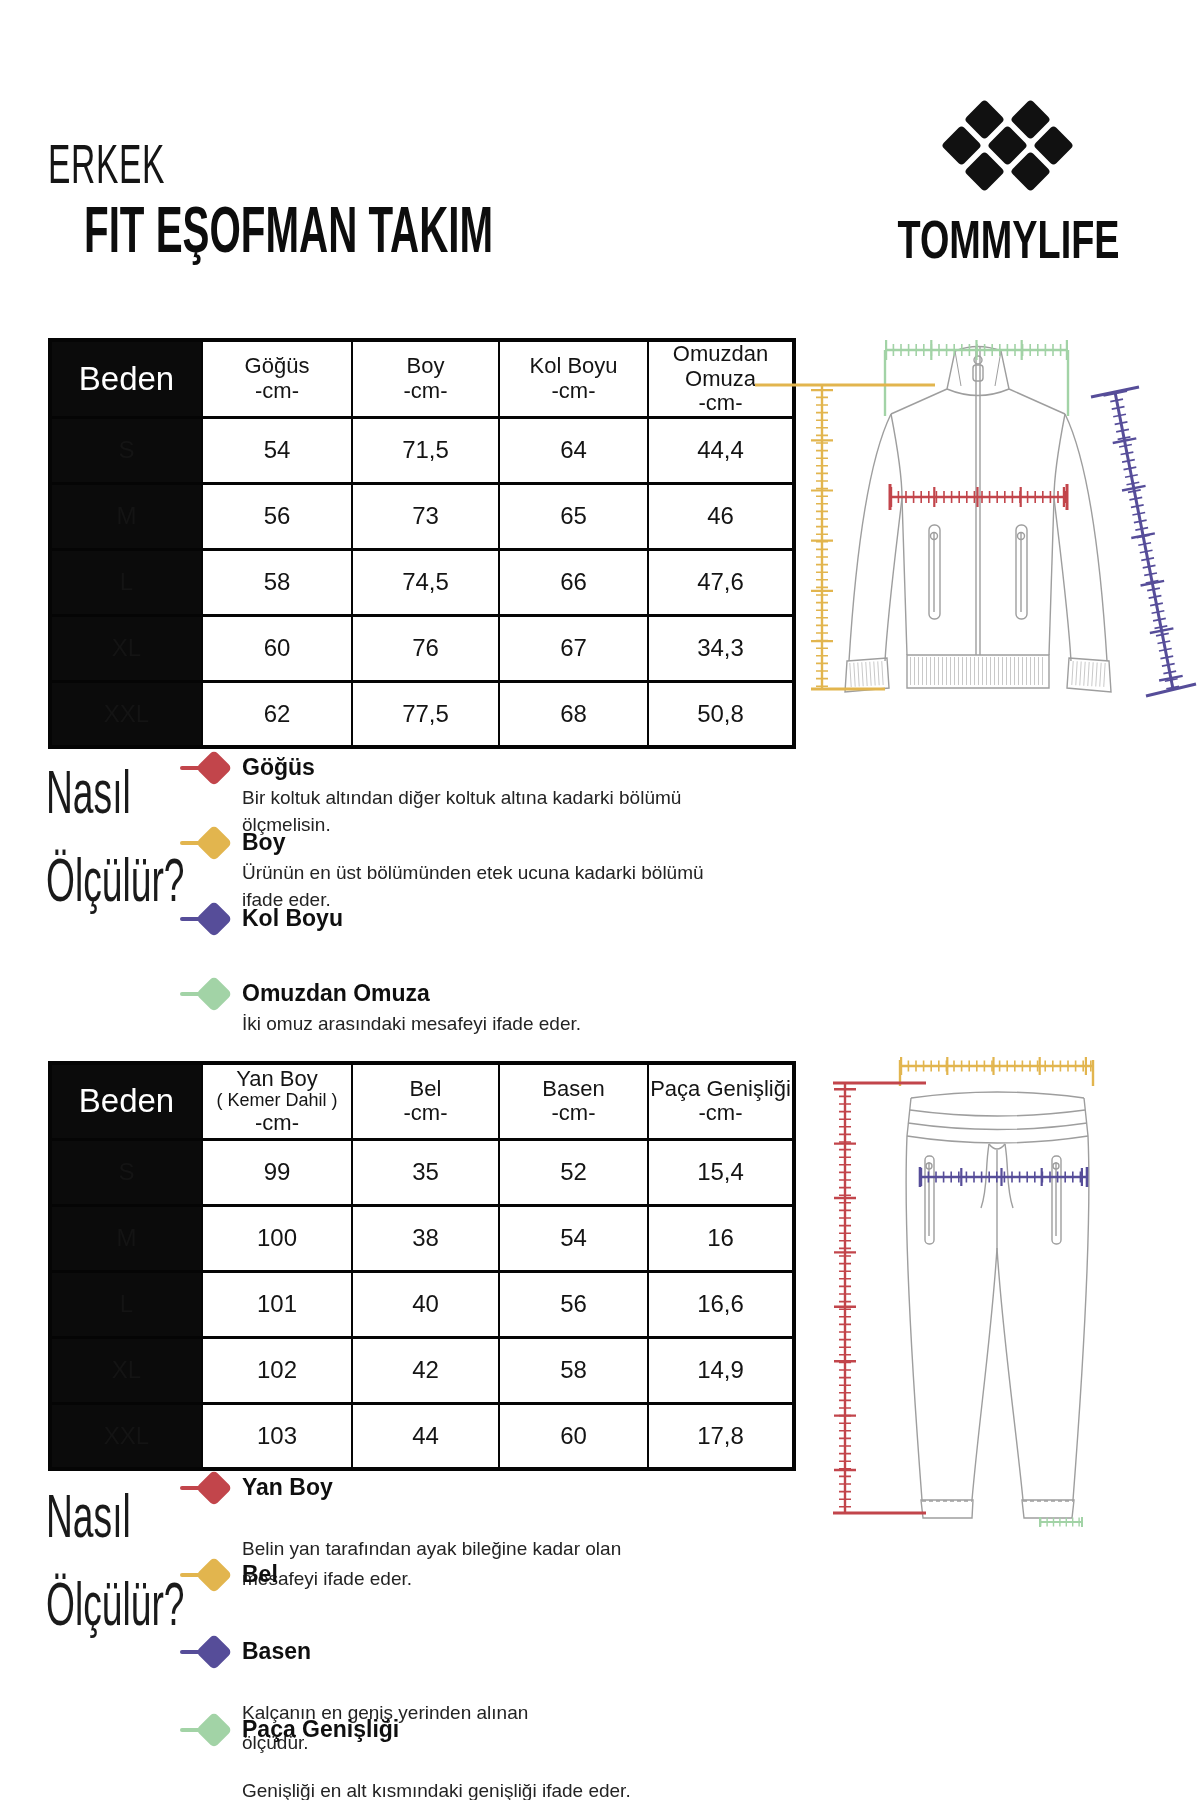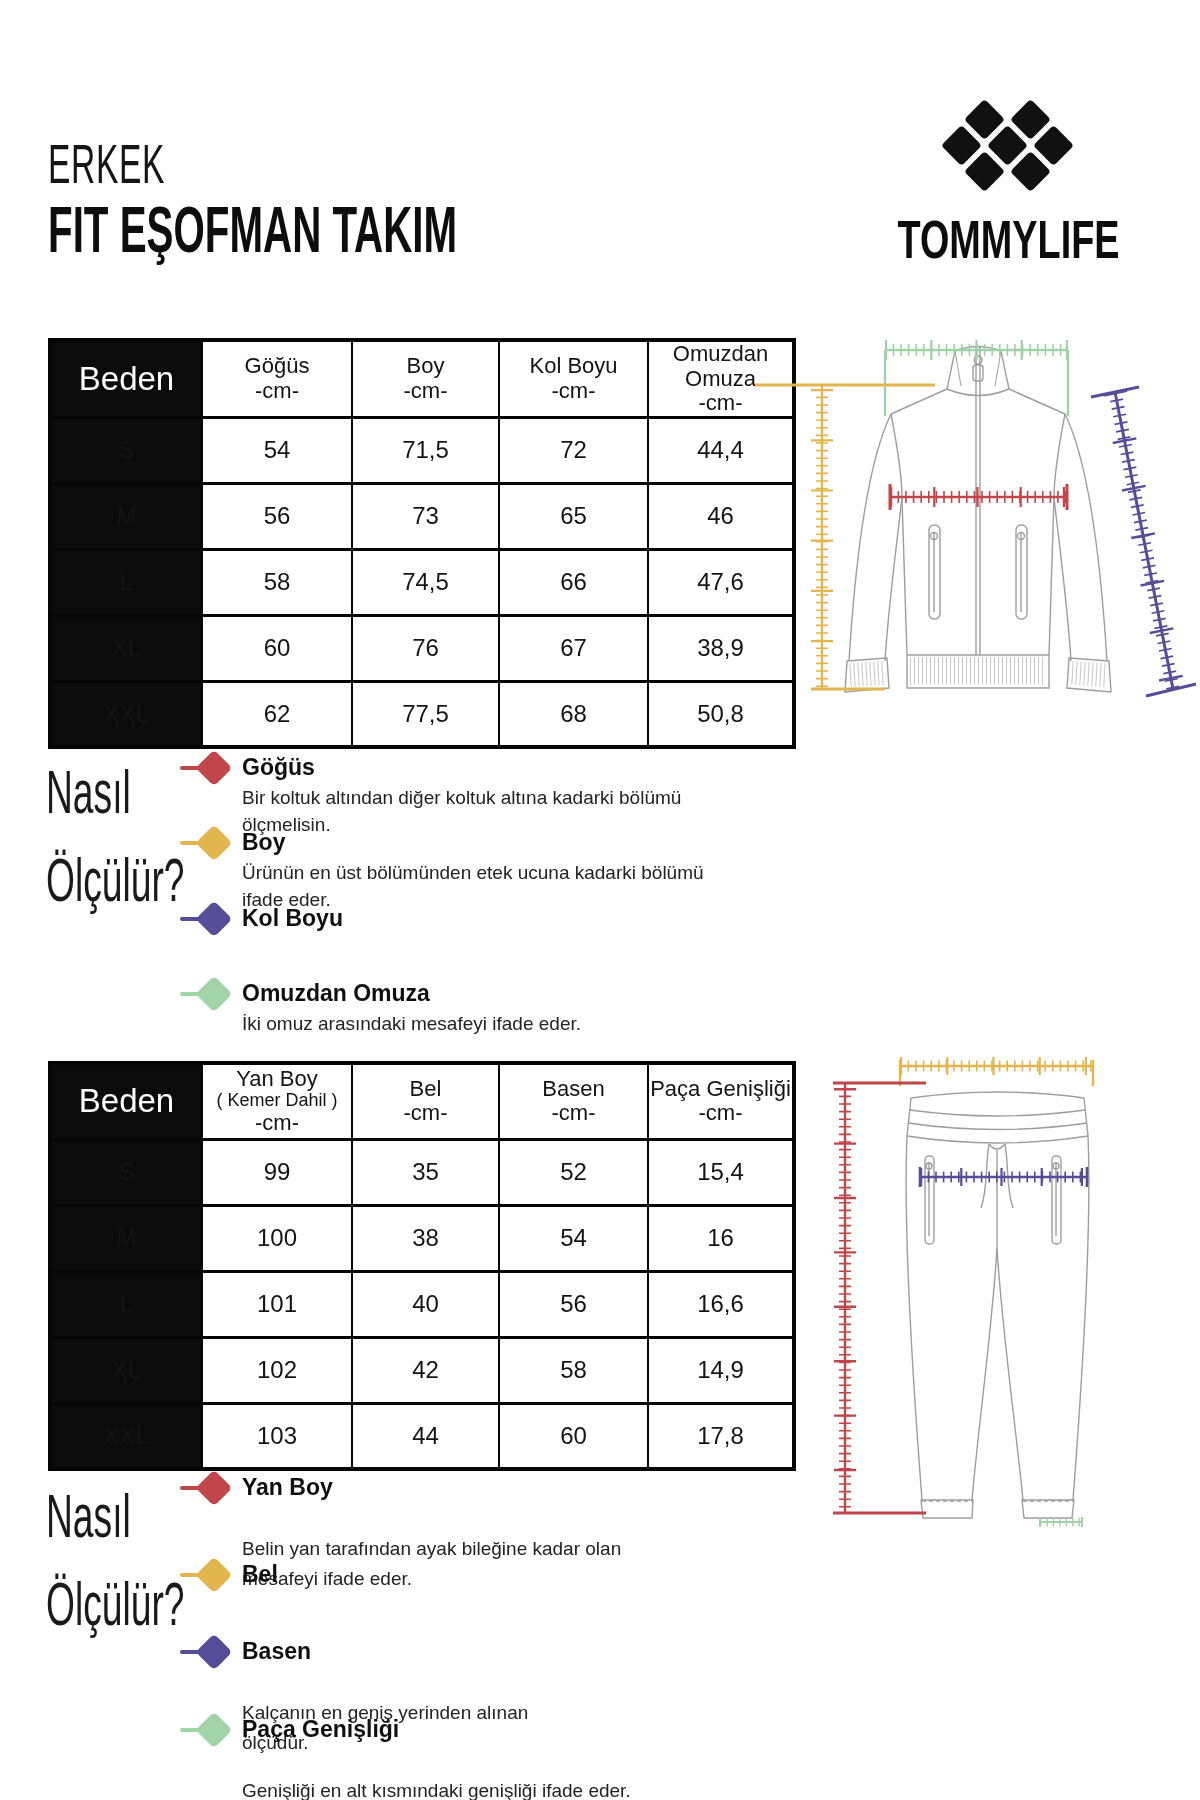--- a/index.html
+++ b/index.html
@@ -4,21 +4,21 @@
 <style>
   * { margin:0; padding:0; box-sizing:border-box; }
   html,body { background:#ffffff; }
   body { font-family:"Liberation Sans", sans-serif; color:#111; }
   #canvas { position:relative; width:1200px; height:1800px; background:#fff; overflow:hidden;padding-left:8px; }
 
   
   .title-block { position:absolute; left:48px; top:136px; }
   .title-line1 { display:inline-block; font-size:56px; font-weight:400; letter-spacing:1px;
                  transform:scaleX(.60); transform-origin:left; color:#151515; line-height:1; }
-  .title-line2 { display:block; margin-top:6px; }
+  .title-line2 { display:block; margin-top:6px;margin-left:36px; }
   .title-line2 span { display:inline-block; font-size:64px; font-weight:800; letter-spacing:0px;
                  transform:scaleX(.63); transform-origin:left; color:#0d0d0d; line-height:1; }
   .logo { position:absolute; left:850px; top:92px; width:315px; text-align:center; }
   .logo svg { display:block; margin:0 auto; }
   .brand { display:inline-block; font-size:54px; font-weight:800; transform:scaleX(.70);
            transform-origin:center; color:#0d0d0d; line-height:1; margin-top:8px; letter-spacing:0; }
 
   
   table.size-table { position:absolute; left:48px; border-collapse:collapse; table-layout:fixed;
                      width:744px; background:#fff; border:4px solid #050505; }
@@ -112,21 +112,21 @@
             <span class="h-title">Omuzdan Omuza</span>
             <span class="h-unit">-cm-</span>
           </th>
       </tr>
     </thead>
     <tbody>
       <tr>
         <th class="size-col">S</th>
         <td>54</td>
         <td>71,5</td>
-        <td>72</td>
+        <td>64</td>
         <td>44,4</td>
       </tr>
       <tr>
         <th class="size-col">M</th>
         <td>56</td>
         <td>73</td>
         <td>65</td>
         <td>46</td>
       </tr>
       <tr>
@@ -134,21 +134,21 @@
         <td>58</td>
         <td>74,5</td>
         <td>66</td>
         <td>47,6</td>
       </tr>
       <tr>
         <th class="size-col">XL</th>
         <td>60</td>
         <td>76</td>
         <td>67</td>
-        <td>38,9</td>
+        <td>34,3</td>
       </tr>
       <tr>
         <th class="size-col">XXL</th>
         <td>62</td>
         <td>77,5</td>
         <td>68</td>
         <td>50,8</td>
       </tr>
     </tbody>
   </table>

